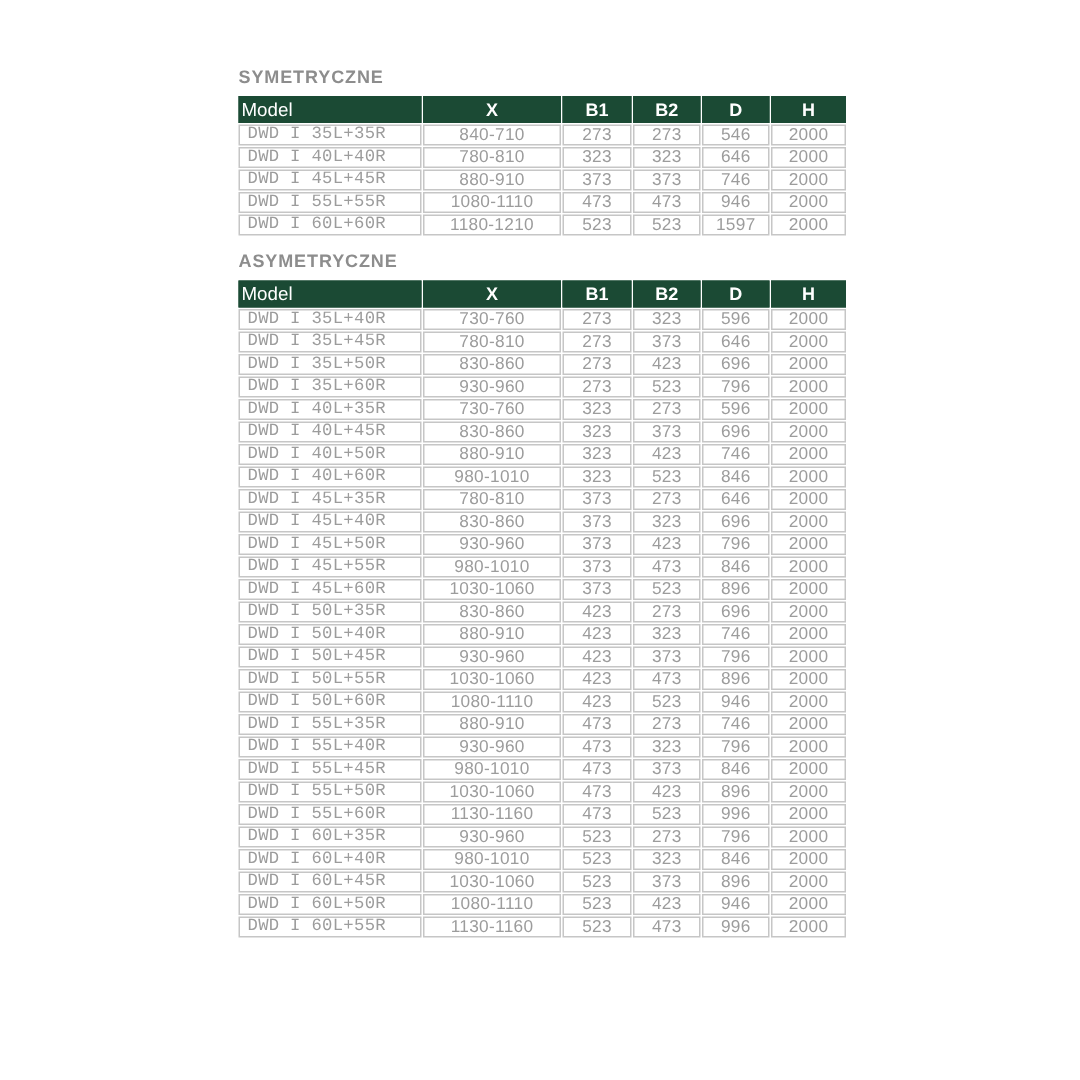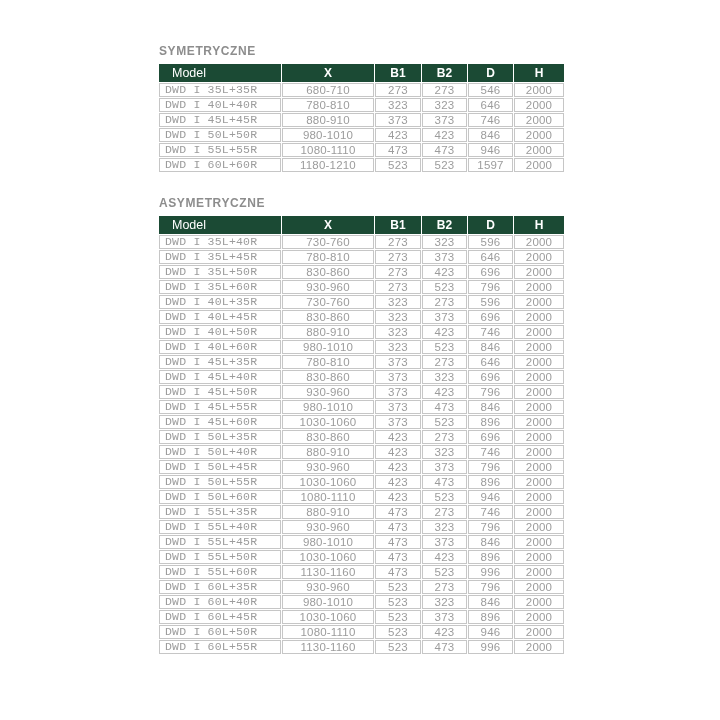--- a/index.html
+++ b/index.html
@@ -46,42 +46,42 @@
     font-size: 12px;
     font-weight: bold;
     height: 18px;
     padding: 0 2px;
     text-align: center;
     white-space: nowrap;
     overflow: hidden;
   }
   .spec-table th.col-model {
     text-align: left;
-    padding-left: 12px;
+    padding-left: 1px;
     font-weight: normal;
     font-size: 12.5px;
   }
   .spec-table td {
     border: 1px solid var(--border);
     color: var(--cell-text);
     font-size: 11.5px;
     line-height: 12px;
     height: 12.5px;
     padding: 0 2px;
     text-align: center;
     white-space: nowrap;
     overflow: hidden;
     letter-spacing: 0.2px;
   }
   .spec-table td.col-model {
     text-align: left;
     padding-left: 5px;
     font-family: Liberation Mono, monospace;
   }
-  .section-2 { margin-top: 23px; }
+  .section-2 { margin-top: 9px; }
 </style>
 </head>
 <body>
 
 <div class="content">
 
   <div class="section section-1">
     <h2 class="table-title">SYMETRYCZNE</h2>
     <table class="spec-table">
       <colgroup>
@@ -98,48 +98,40 @@
             <th>X</th>
             <th>B1</th>
             <th>B2</th>
             <th>D</th>
             <th>H</th>
           </tr>
         </thead>
       <tbody>
           <tr>
             <td class="col-model">DWD I 35L+35R</td>
-            <td>680-710</td>
+            <td>840-710</td>
             <td>273</td>
             <td>273</td>
             <td>546</td>
             <td>2000</td>
           </tr>
           <tr>
             <td class="col-model">DWD I 40L+40R</td>
             <td>780-810</td>
             <td>323</td>
             <td>323</td>
             <td>646</td>
             <td>2000</td>
           </tr>
           <tr>
             <td class="col-model">DWD I 45L+45R</td>
             <td>880-910</td>
             <td>373</td>
             <td>373</td>
             <td>746</td>
-            <td>2000</td>
-          </tr>
-          <tr>
-            <td class="col-model">DWD I 50L+50R</td>
-            <td>980-1010</td>
-            <td>423</td>
-            <td>423</td>
-            <td>846</td>
             <td>2000</td>
           </tr>
           <tr>
             <td class="col-model">DWD I 55L+55R</td>
             <td>1080-1110</td>
             <td>473</td>
             <td>473</td>
             <td>946</td>
             <td>2000</td>
           </tr>

